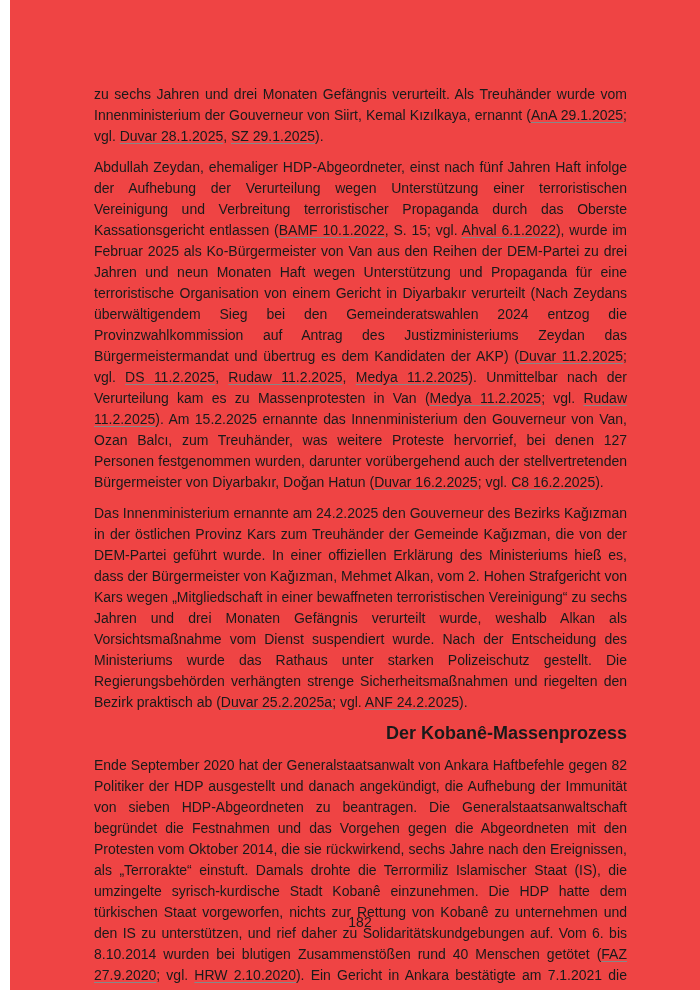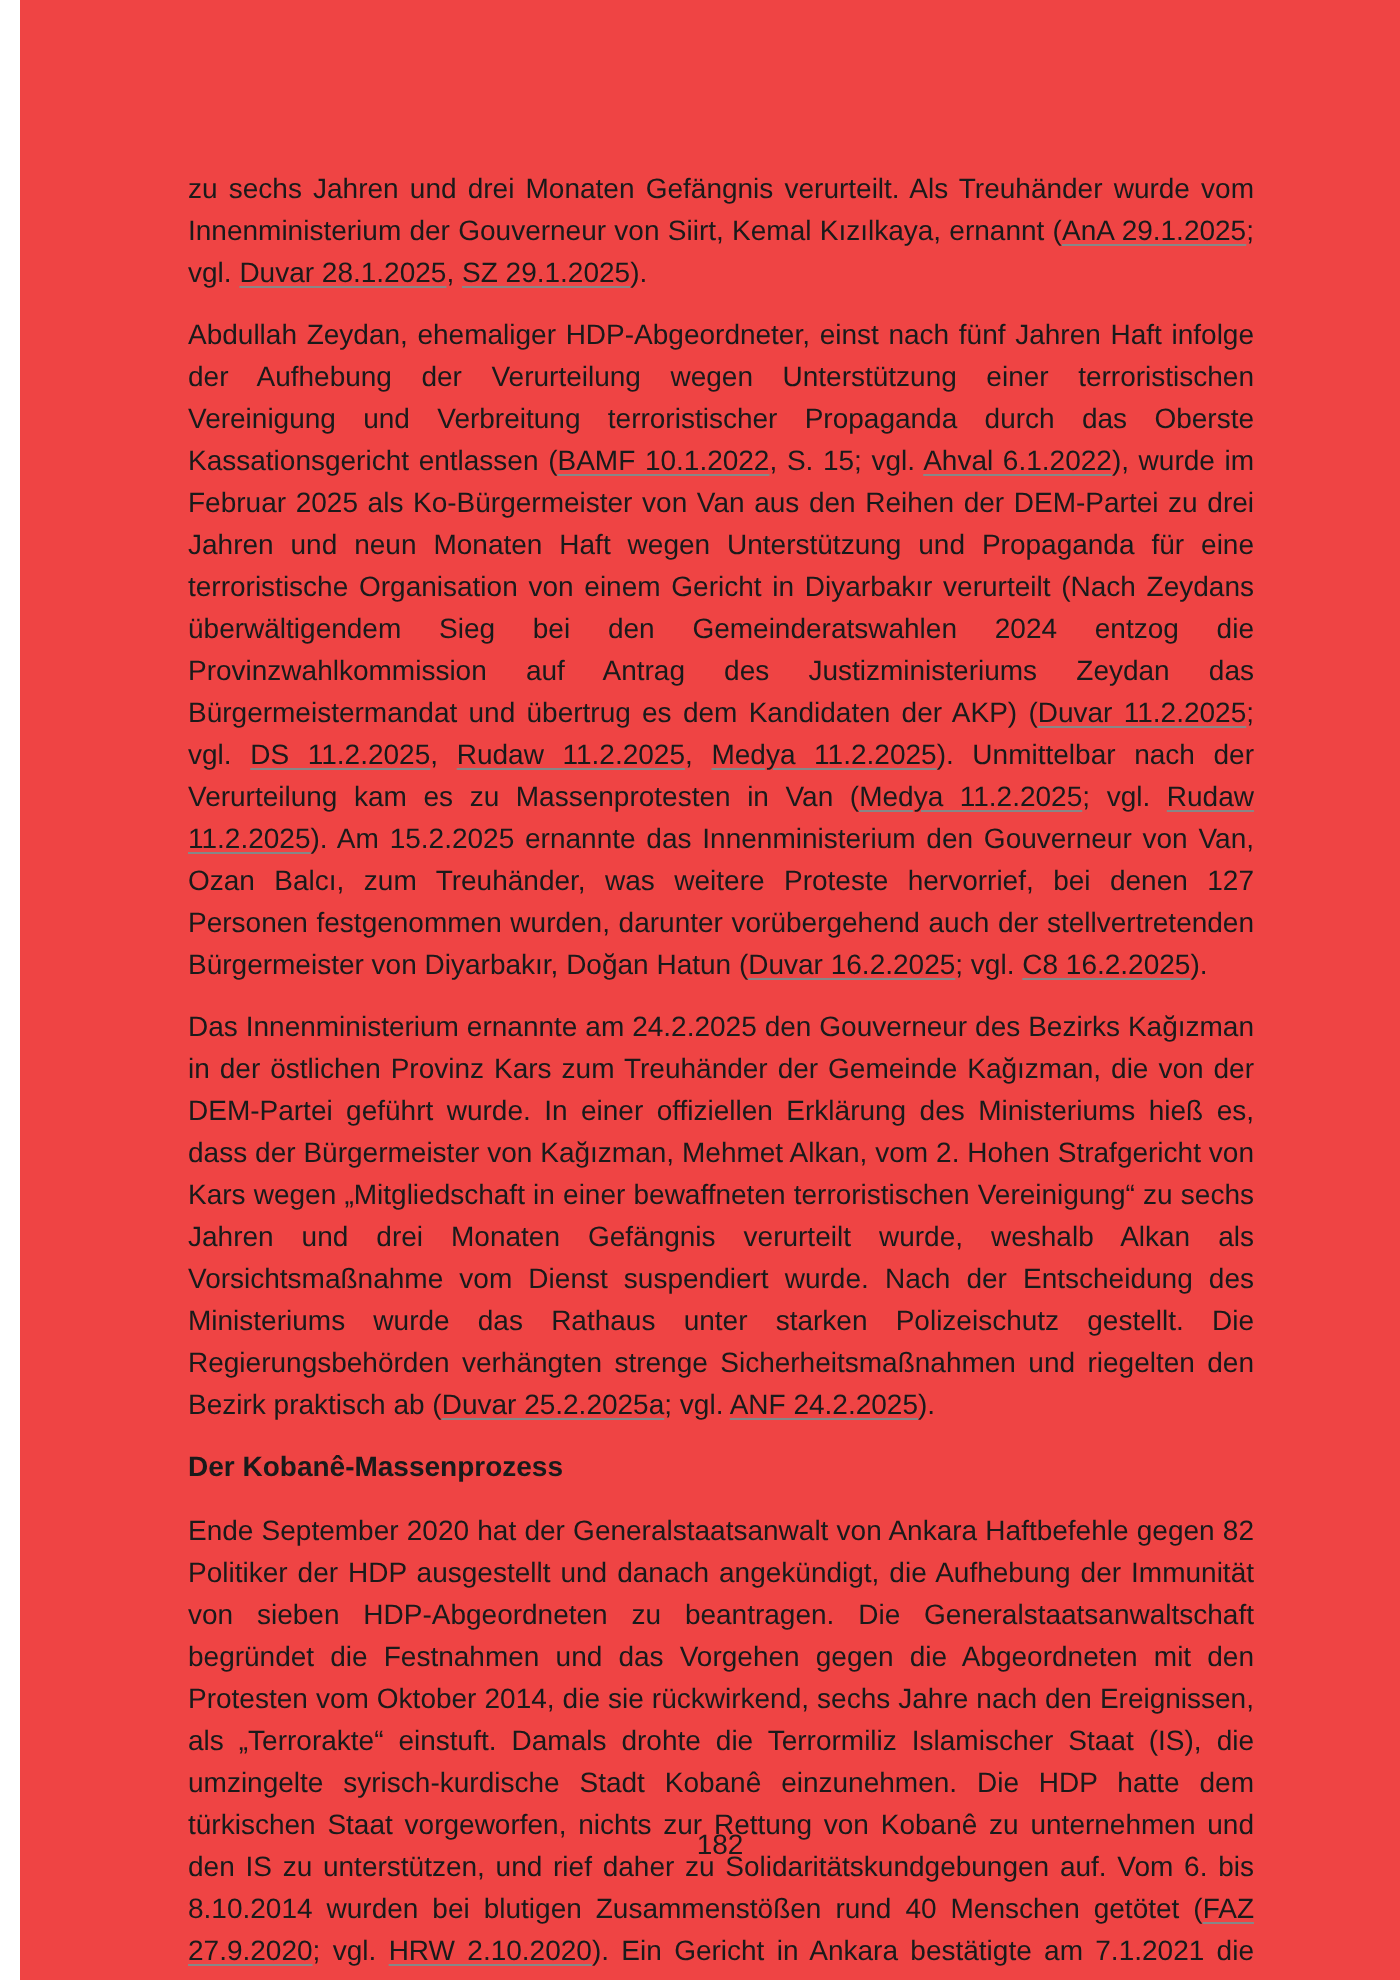--- a/index.html
+++ b/index.html
@@ -30,24 +30,25 @@
     left: 84px;
     width: 533px;
   }
   .content p {
     margin: 0 0 10px 0;
     text-align: justify;
     hyphens: auto;
     -webkit-hyphens: auto;
   }
   .content h2 {
-    font-size: 14px;
+    font-size: 18px;
     line-height: 21px;
     font-weight: bold;
     margin: 4px 0 11px 0;
+    text-align: right;
   }
   .doclink {
     color: var(--text-color, #1a1a1a);
     text-decoration: underline;
     text-decoration-color: var(--link-underline, #878787);
     text-decoration-thickness: 1px;
     text-underline-offset: 2px;
     cursor: pointer;
   }
   .pageno {

